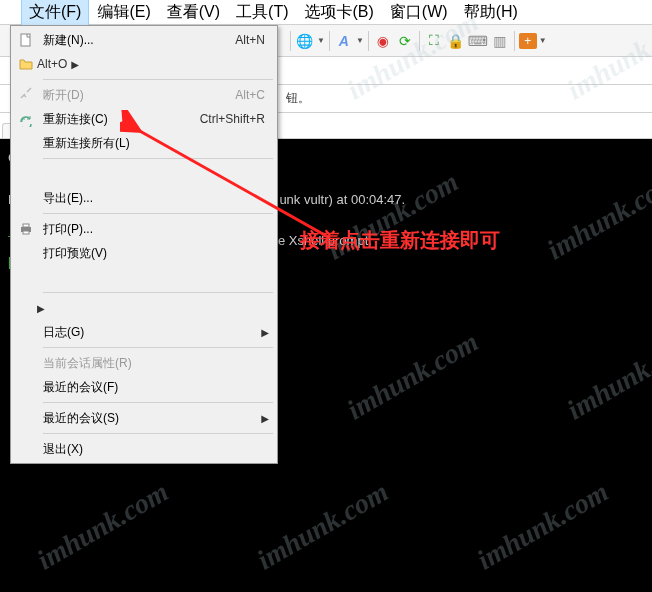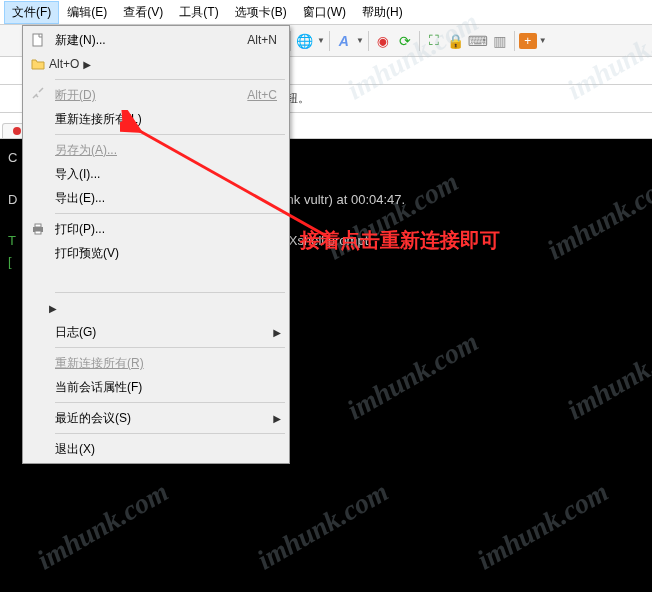--- a/index.html
+++ b/index.html
@@ -1,26 +1,26 @@
 <!DOCTYPE html>
 <html><head>
 <meta charset="utf-8">
 <style>
   * { margin: 0; padding: 0; box-sizing: border-box; font-family: "Microsoft YaHei", Tahoma, sans-serif; }
   body { width: 652px; height: 592px; background: #000; position: relative; overflow: hidden; }
-  .menubar { background: #fff; border-bottom: 1px solid #d0d0d0; height: 25px; display: flex; align-items: center; padding: 0 4px; font-size: 12px; }
+  .menubar { background: #fff; border-bottom: 1px solid #d0d0d0; height: 25px; display: flex; align-items: center; padding: 0 21px; font-size: 16px; }
   .menubar-item { padding: 3px 8px; cursor: default; }
   .menubar-item.active { background: #cce8ff; border: 1px solid #99d1ff; padding: 2px 7px; }
   .toolbar { background: #f5f5f5; height: 32px; border-bottom: 1px solid #d0d0d0; display: flex; align-items: center; padding: 0 4px; gap: 2px; position: relative; }
   .toolbar .spacer { width: 282px; }
   .tool-sep { width: 1px; height: 20px; background: #ccc; margin: 0 2px; }
   .tool-icon { width: 20px; height: 20px; display: inline-flex; align-items: center; justify-content: center; font-size: 14px; }
-  .dropdown-menu { position: absolute; top: 25px; left: 22px; width: 268px; background: #f0f0f0; border: 1px solid #999; box-shadow: 2px 2px 4px rgba(0,0,0,.3); z-index: 100; font-size: 12px; padding: 2px; }
+  .dropdown-menu { position: absolute; top: 25px; left: 10px; width: 268px; background: #f0f0f0; border: 1px solid #999; box-shadow: 2px 2px 4px rgba(0,0,0,.3); z-index: 100; font-size: 12px; padding: 2px; }
   .menu-item { display: flex; align-items: center; height: 24px; padding: 0 6px 0 2px; cursor: default; position: relative; }
-  .menu-item.disabled { color: #999; text-decoration: underline; }
+  .menu-item.disabled { color: #999; }
   .menu-icon { width: 22px; height: 20px; display: flex; align-items: center; justify-content: center; flex-shrink: 0; }
   .menu-label { flex: 1; padding-left: 6px; }
   .menu-shortcut { color: #333; padding-right: 4px; text-align: right; }
   .menu-item.disabled .menu-shortcut { color: #999; margin-left: 36px; }
   .menu-arrow { font-size: 10px; color: #333; }
   .menu-sep { height: 1px; background: #d0d0d0; margin: 3px 2px 3px 30px; }
   .terminal { position: absolute; top: 140px; left: 0; right: 0; bottom: 0; background: #000; color: #ccc; font-family: Consolas, monospace; font-size: 13px; padding: 8px; line-height: 1.6; z-index: 1; }
   .terminal-line { white-space: pre; }
   .subbar { background: #fff; height: 28px; border-bottom: 1px solid #d0d0d0; }
   .subbar2 { background: #fff; height: 28px; border-bottom: 1px solid #d0d0d0; display:flex; align-items:center; font-size:12px; color:#333; }
@@ -99,31 +99,36 @@
     <div class="menu-item disabled">
       <span class="menu-icon">
         <svg width="16" height="16">
           <path d="M3 11l4-4m2-2l4-4M6 8l2 2" stroke="#bbb" fill="none" stroke-width="1.5"></path>
         </svg>
       </span>
       <span class="menu-label">断开(D)</span>
       <span class="menu-shortcut">Alt+C</span>
     </div>
     <div class="menu-item">
+      <span class="menu-icon">
+        <svg width="16" height="16">
+          <path d="M3 11a5 5 0 0 1 9-3m1 5a5 5 0 0 1-9 3" stroke="#5a8" fill="none" stroke-width="1.5"></path>
+          <path d="M12 5v3h-3M4 11v-3h3" stroke="#5a8" fill="none"></path>
+        </svg>
+      </span>
+      <span class="menu-label">重新连接(C)</span>
+      <span class="menu-shortcut">Ctrl+Shift+R</span>
+    </div>
+    <div class="menu-item">
       <span class="menu-icon"></span>
       <span class="menu-label">重新连接所有(L)</span>
     </div>
     <div class="menu-sep"></div>
     <div class="menu-item disabled">
       <span class="menu-icon"></span>
-      <span class="menu-label">另存为(A)...</span>
-    </div>
-    <div class="menu-item">
-      <span class="menu-icon"></span>
-      <span class="menu-label">导入(I)...</span>
     </div>
     <div class="menu-item">
       <span class="menu-icon"></span>
       <span class="menu-label">导出(E)...</span>
     </div>
     <div class="menu-sep"></div>
     <div class="menu-item">
       <span class="menu-icon">
         <svg width="16" height="16">
           <rect x="3" y="6" width="10" height="5" fill="#888"></rect>
@@ -146,25 +151,25 @@
       <span class="menu-arrow">▶</span>
     </div>
     <div class="menu-item">
       <span class="menu-icon"></span>
       <span class="menu-label">日志(G)</span>
       <span class="menu-arrow">▶</span>
     </div>
     <div class="menu-sep"></div>
     <div class="menu-item disabled">
       <span class="menu-icon"></span>
-      <span class="menu-label">重新连接所有(R)</span>
-    </div>
-    <div class="menu-item">
-      <span class="menu-icon"></span>
-      <span class="menu-label">当前会话属性(F)</span>
+      <span class="menu-label">当前会话属性(R)</span>
+    </div>
+    <div class="menu-item">
+      <span class="menu-icon"></span>
+      <span class="menu-label">最近的会议(F)</span>
     </div>
     <div class="menu-sep"></div>
     <div class="menu-item">
       <span class="menu-icon"></span>
       <span class="menu-label">最近的会议(S)</span>
       <span class="menu-arrow">▶</span>
     </div>
     <div class="menu-sep"></div>
     <div class="menu-item">
       <span class="menu-icon"></span>

